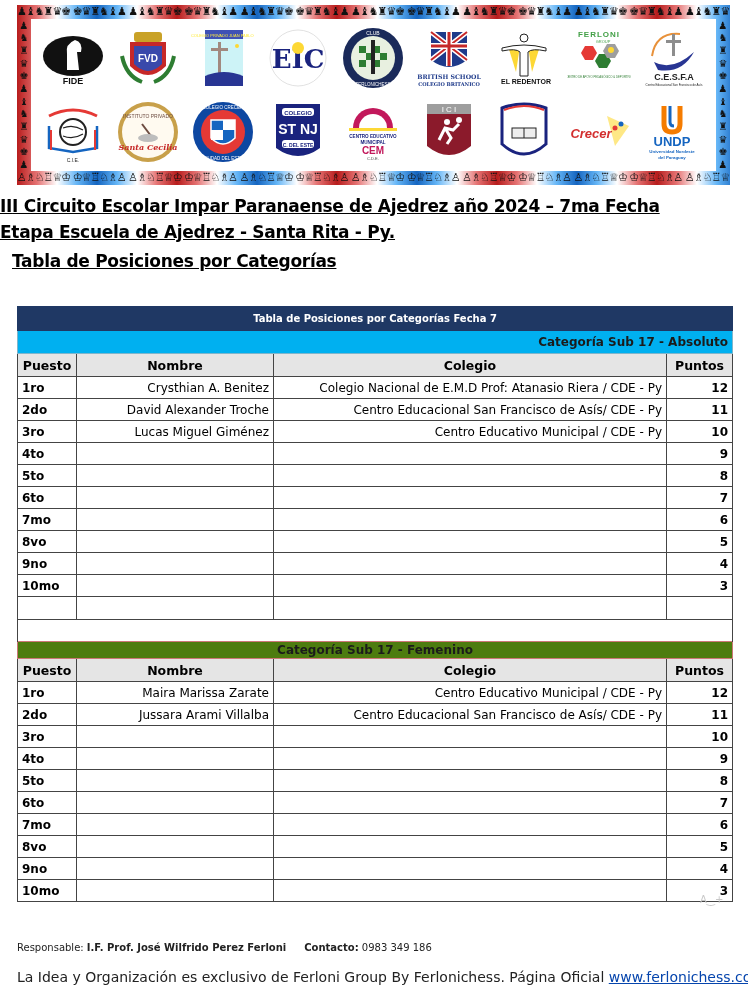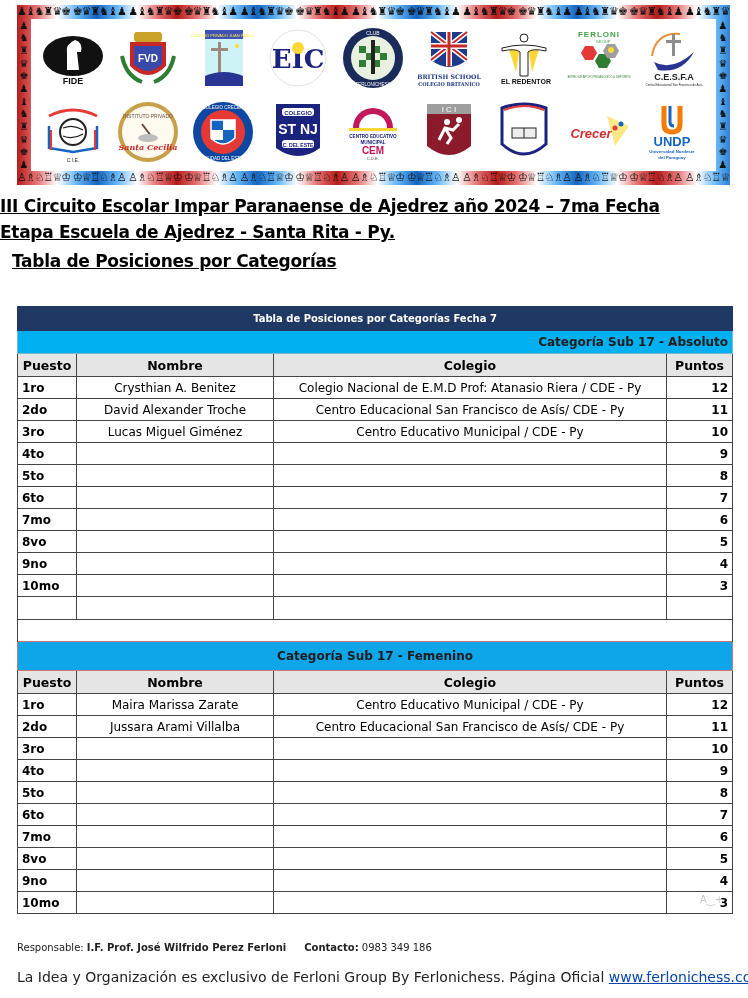--- a/index.html
+++ b/index.html
@@ -25,25 +25,25 @@
     .t1 { top:196px; }
     .t2 { top:222px; }
     .t3 { top:251px;padding-left:12px; }
     .t1 .nou { text-decoration:none; }
 
     
     .standings { position:absolute; left:17px; top:306px; width:715px; border-collapse:collapse; table-layout:fixed; font-family:"DejaVu Sans", sans-serif; font-size:12px; }
     .standings td, .standings th { height:22px; padding:0 4px; box-sizing:border-box; border:1px solid #444; white-space:nowrap; overflow:hidden; }
     .standings .title-row td { background:#1f3864; color:#ffffff; font-weight:bold; text-align:center; height:24px; font-size:10px; border-color:#1f3864; }
     .standings .cat-abs td { background:#00b0f0; color:#1b1b1b; font-weight:bold; text-align:right; height:23px; border-color:#7fb6cc; }
-    .standings .cat-fem td { background:#0ea5e9; color:#1b1b1b; font-weight:bold; text-align:center; height:29px; border-color:#c77; }
+    .standings .cat-fem td { background:#4d7c0f; color:#1b1b1b; font-weight:bold; text-align:center; height:17px; border-color:#c77; }
     .standings th { font-weight:bold; text-align:center; font-size:12.5px; height:23px; background:#e5e5e5; }
     .standings td.pos { font-weight:bold; text-align:left; }
     .standings td.pts { font-weight:bold; text-align:right; }
-    .standings td.name, .standings td.school { text-align:center; }
+    .standings td.name, .standings td.school { text-align:right; }
     .standings tr.spacer td { height:23px; }
     .standings .gap td { height:22px; }
 
     .watermark { position:absolute; left:700px; top:894px; font-size:10px; color:#c8c8c8; font-family:"DejaVu Sans", sans-serif; }
 
     
     .footer { position:absolute; left:17px; font-family:"DejaVu Sans", sans-serif; font-size:10px; color:#222; white-space:nowrap; }
     .f1 { top:942px; }
     .f2 { top:969px; font-size:14px; }
     .f1 b { font-weight:bold; }

